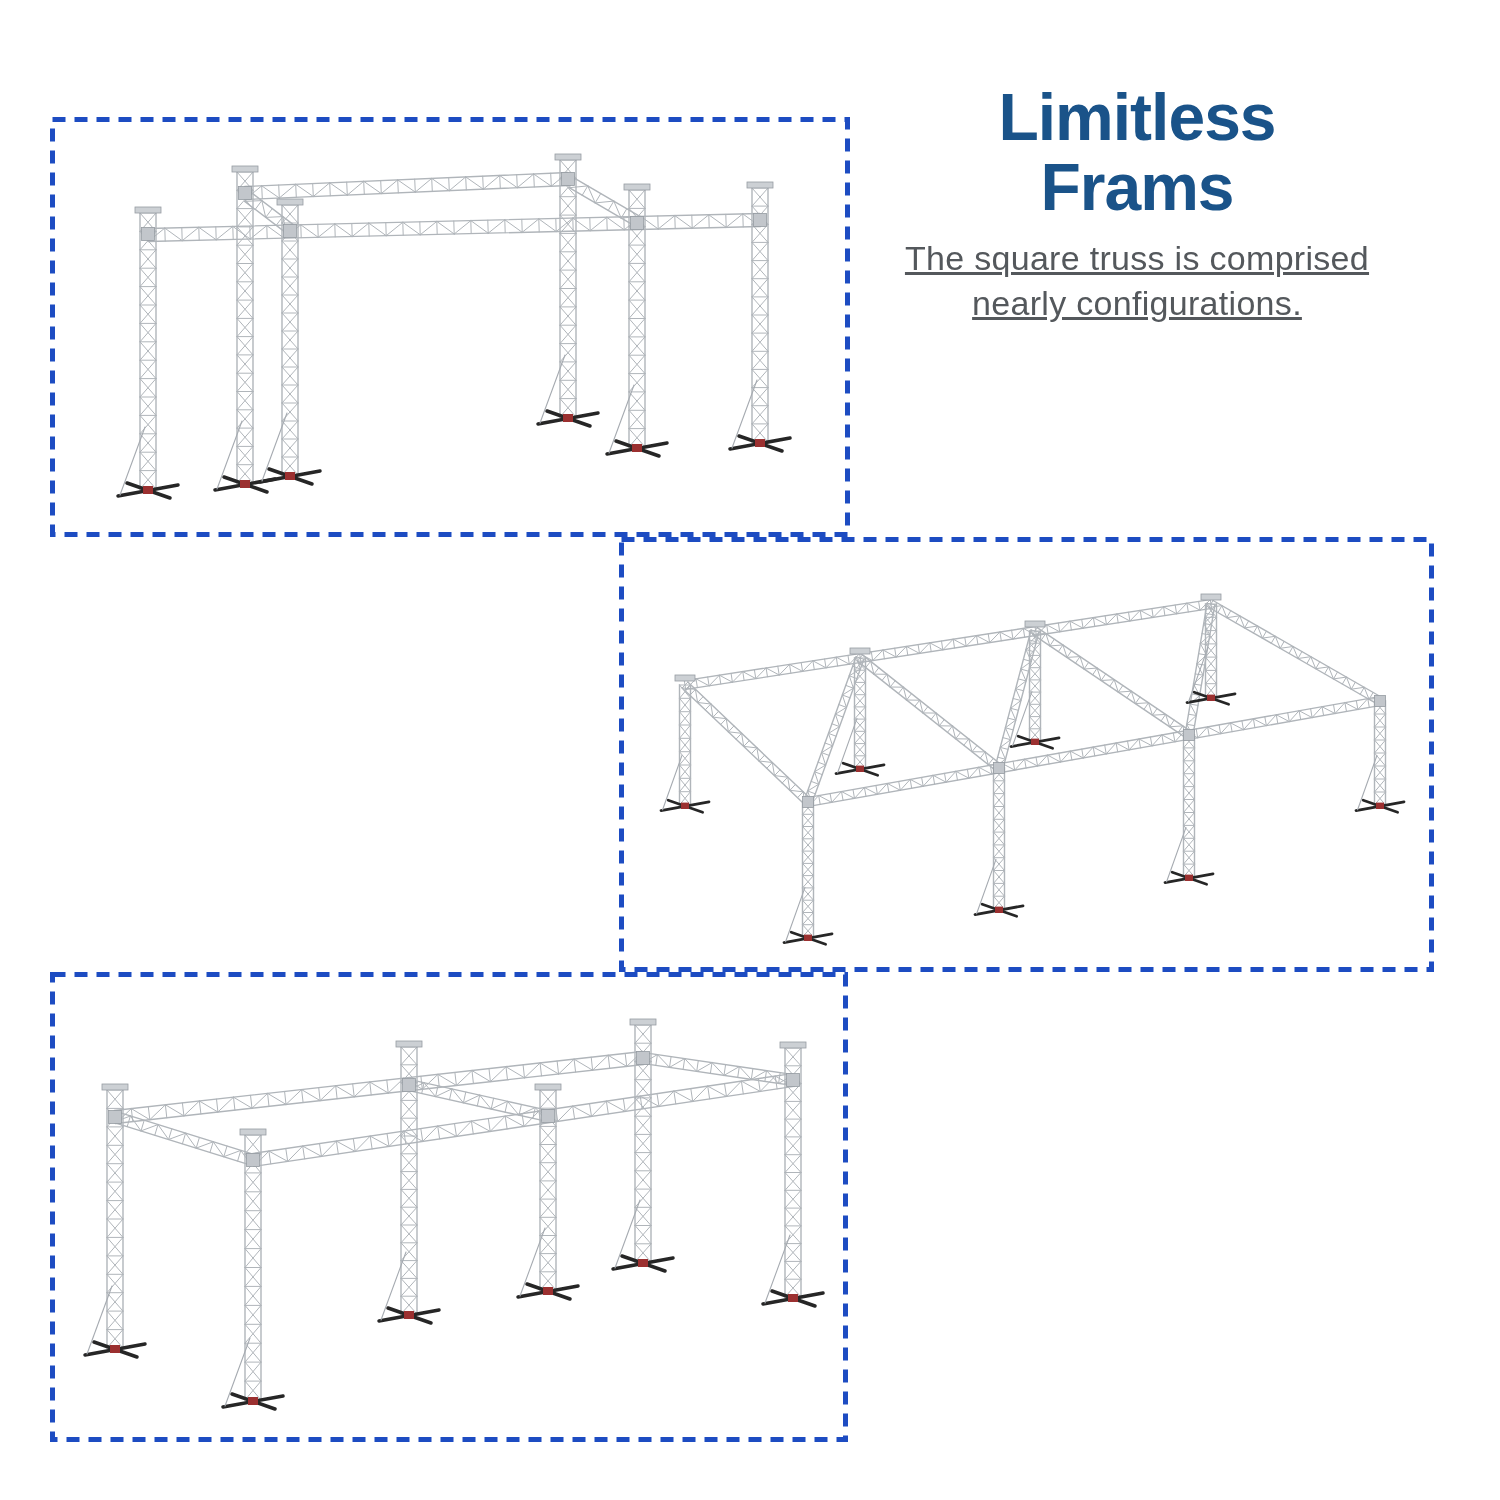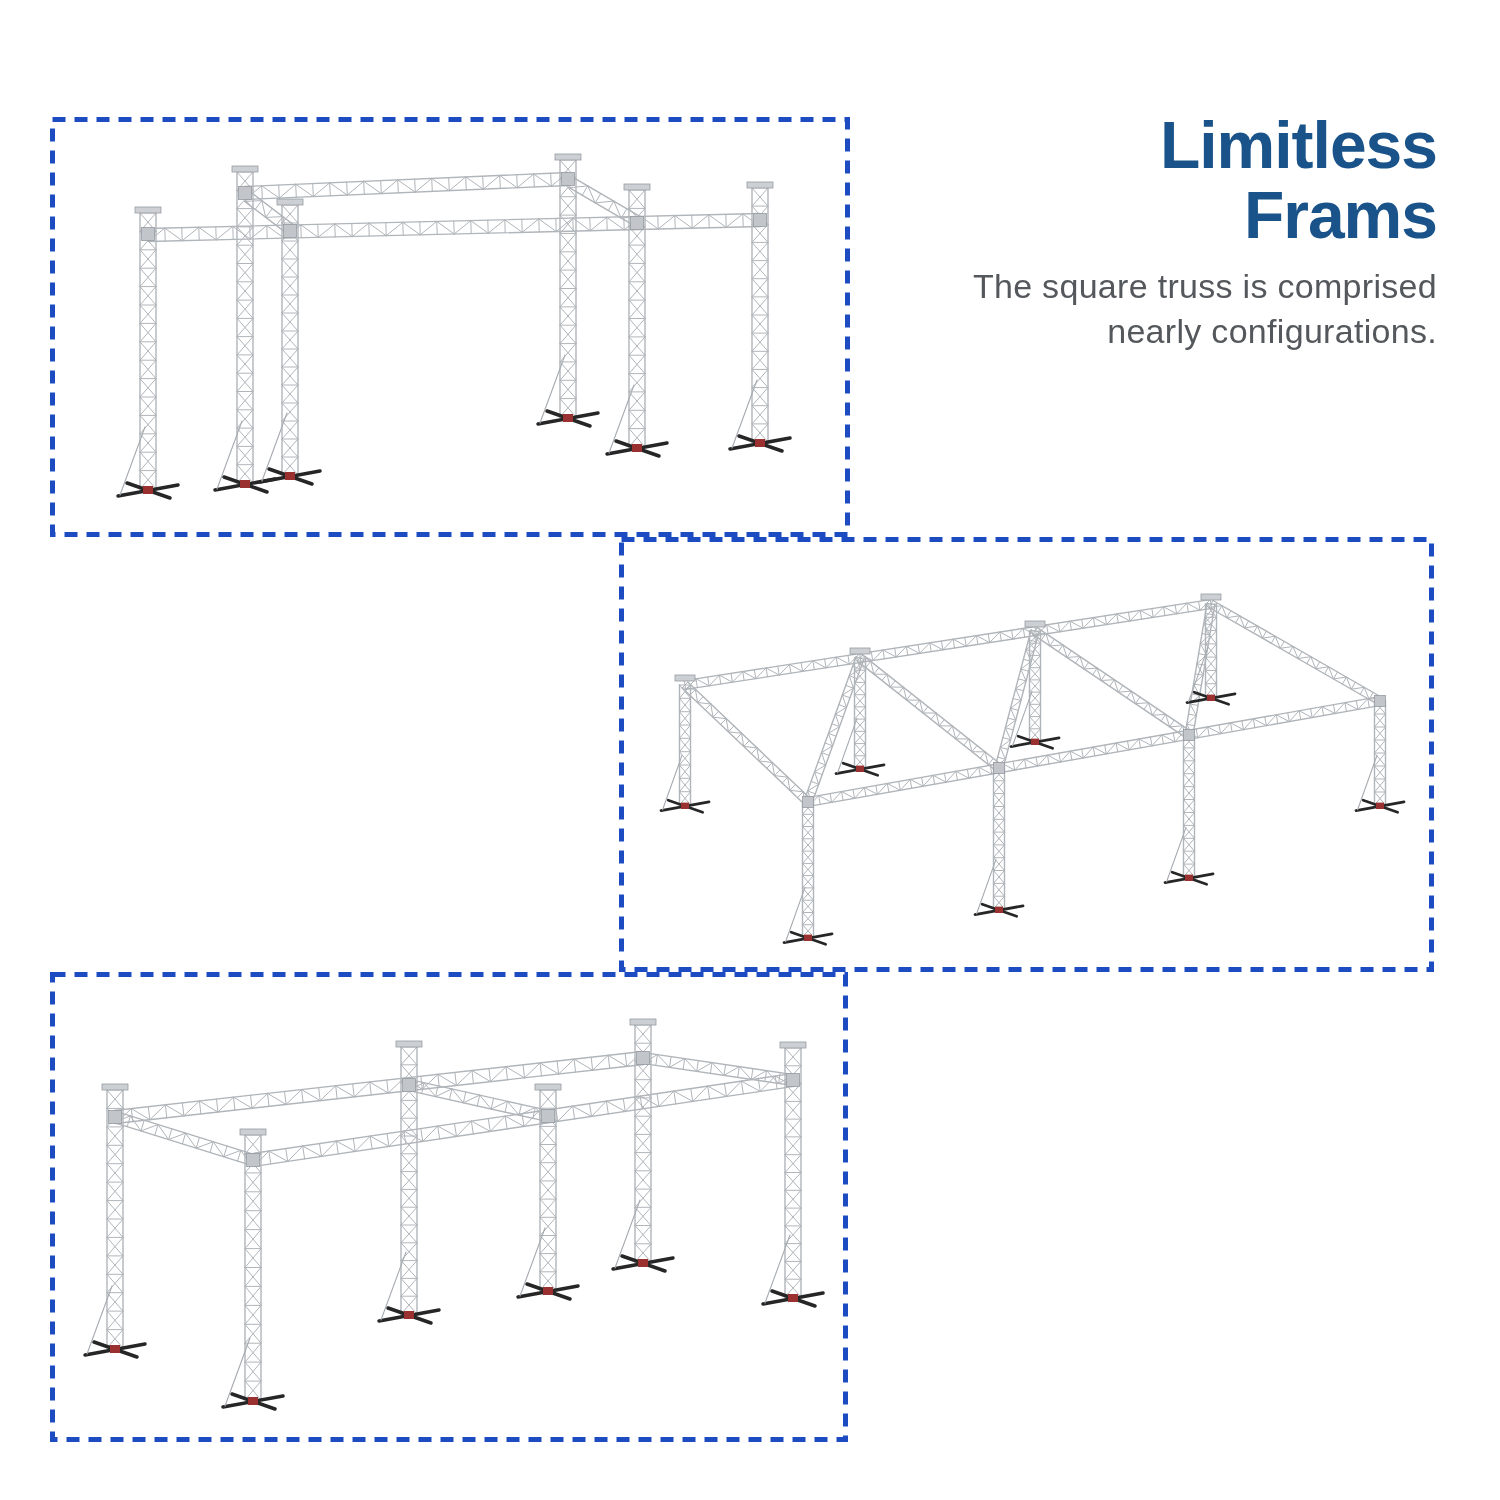--- a/index.html
+++ b/index.html
@@ -6,25 +6,25 @@
   body{
     width:1500px;height:1500px;position:relative;overflow:hidden;
     background:#ffffff;font-family:"Liberation Sans",sans-serif;
   }
   .canvas{position:absolute;inset:0;}
   .frame{position:absolute;margin:0;padding:0;}
   .frame svg{display:block;width:100%;height:100%;}
   .frame-1{left:50px;top:117px;width:800px;height:420px;}
   .frame-2{left:619px;top:537px;width:815px;height:435px;}
   .frame-3{left:50px;top:972px;width:798px;height:470px;}
-  .headline{position:absolute;top:82px;right:63px;width:600px;text-align:right;margin-top:28px;}
+  .headline{position:absolute;top:82px;right:63px;width:600px;text-align:center;}
   .title{margin:0;font-size:66px;line-height:70px;font-weight:bold;letter-spacing:-1px;}
   .title span{display:block;}
   .desc{margin:14px 0 0 0;font-size:34px;line-height:45px;letter-spacing:.3px;font-weight:normal;}
-  .desc span{display:block;}
+  .desc span{display:block;text-decoration:underline;}
 </style>
 </head>
 <body style="background: rgb(255, 255, 255);">
 
 <div class="canvas">
 
   <section class="headline">
     <h1 class="title" style="color: rgb(26, 83, 137);">
       <span>Limitless</span>
       <span>Frams</span>

